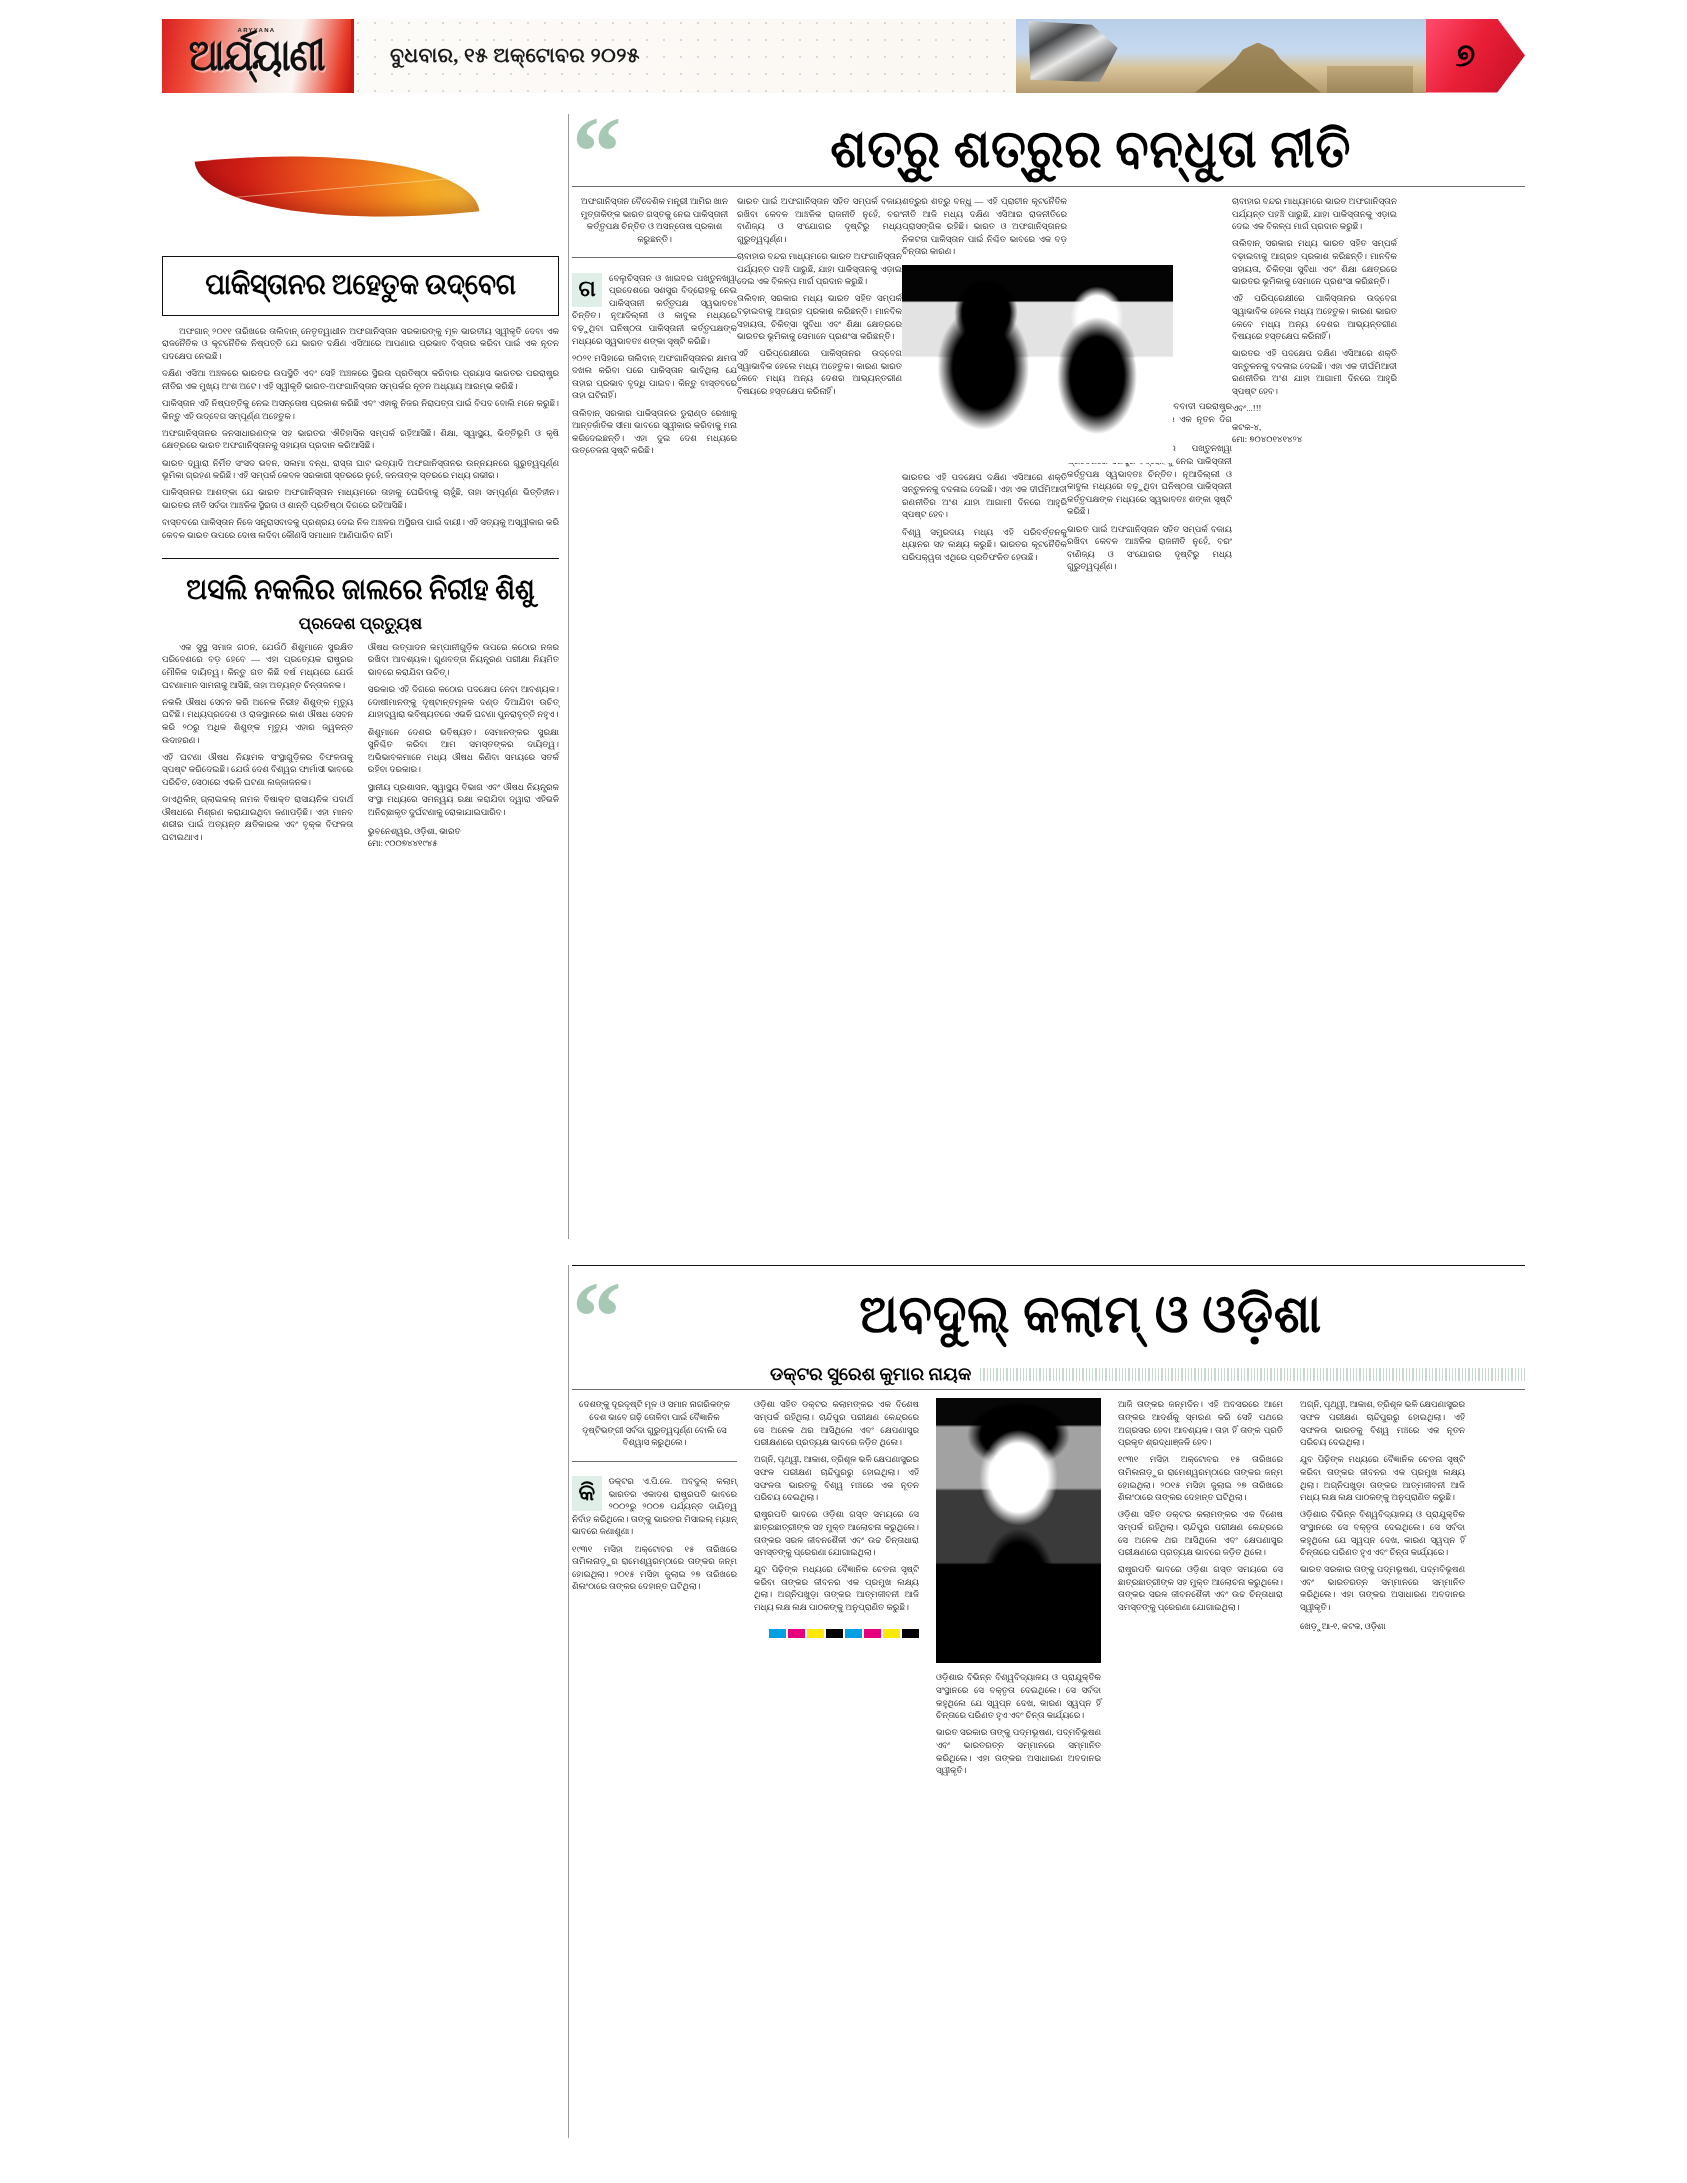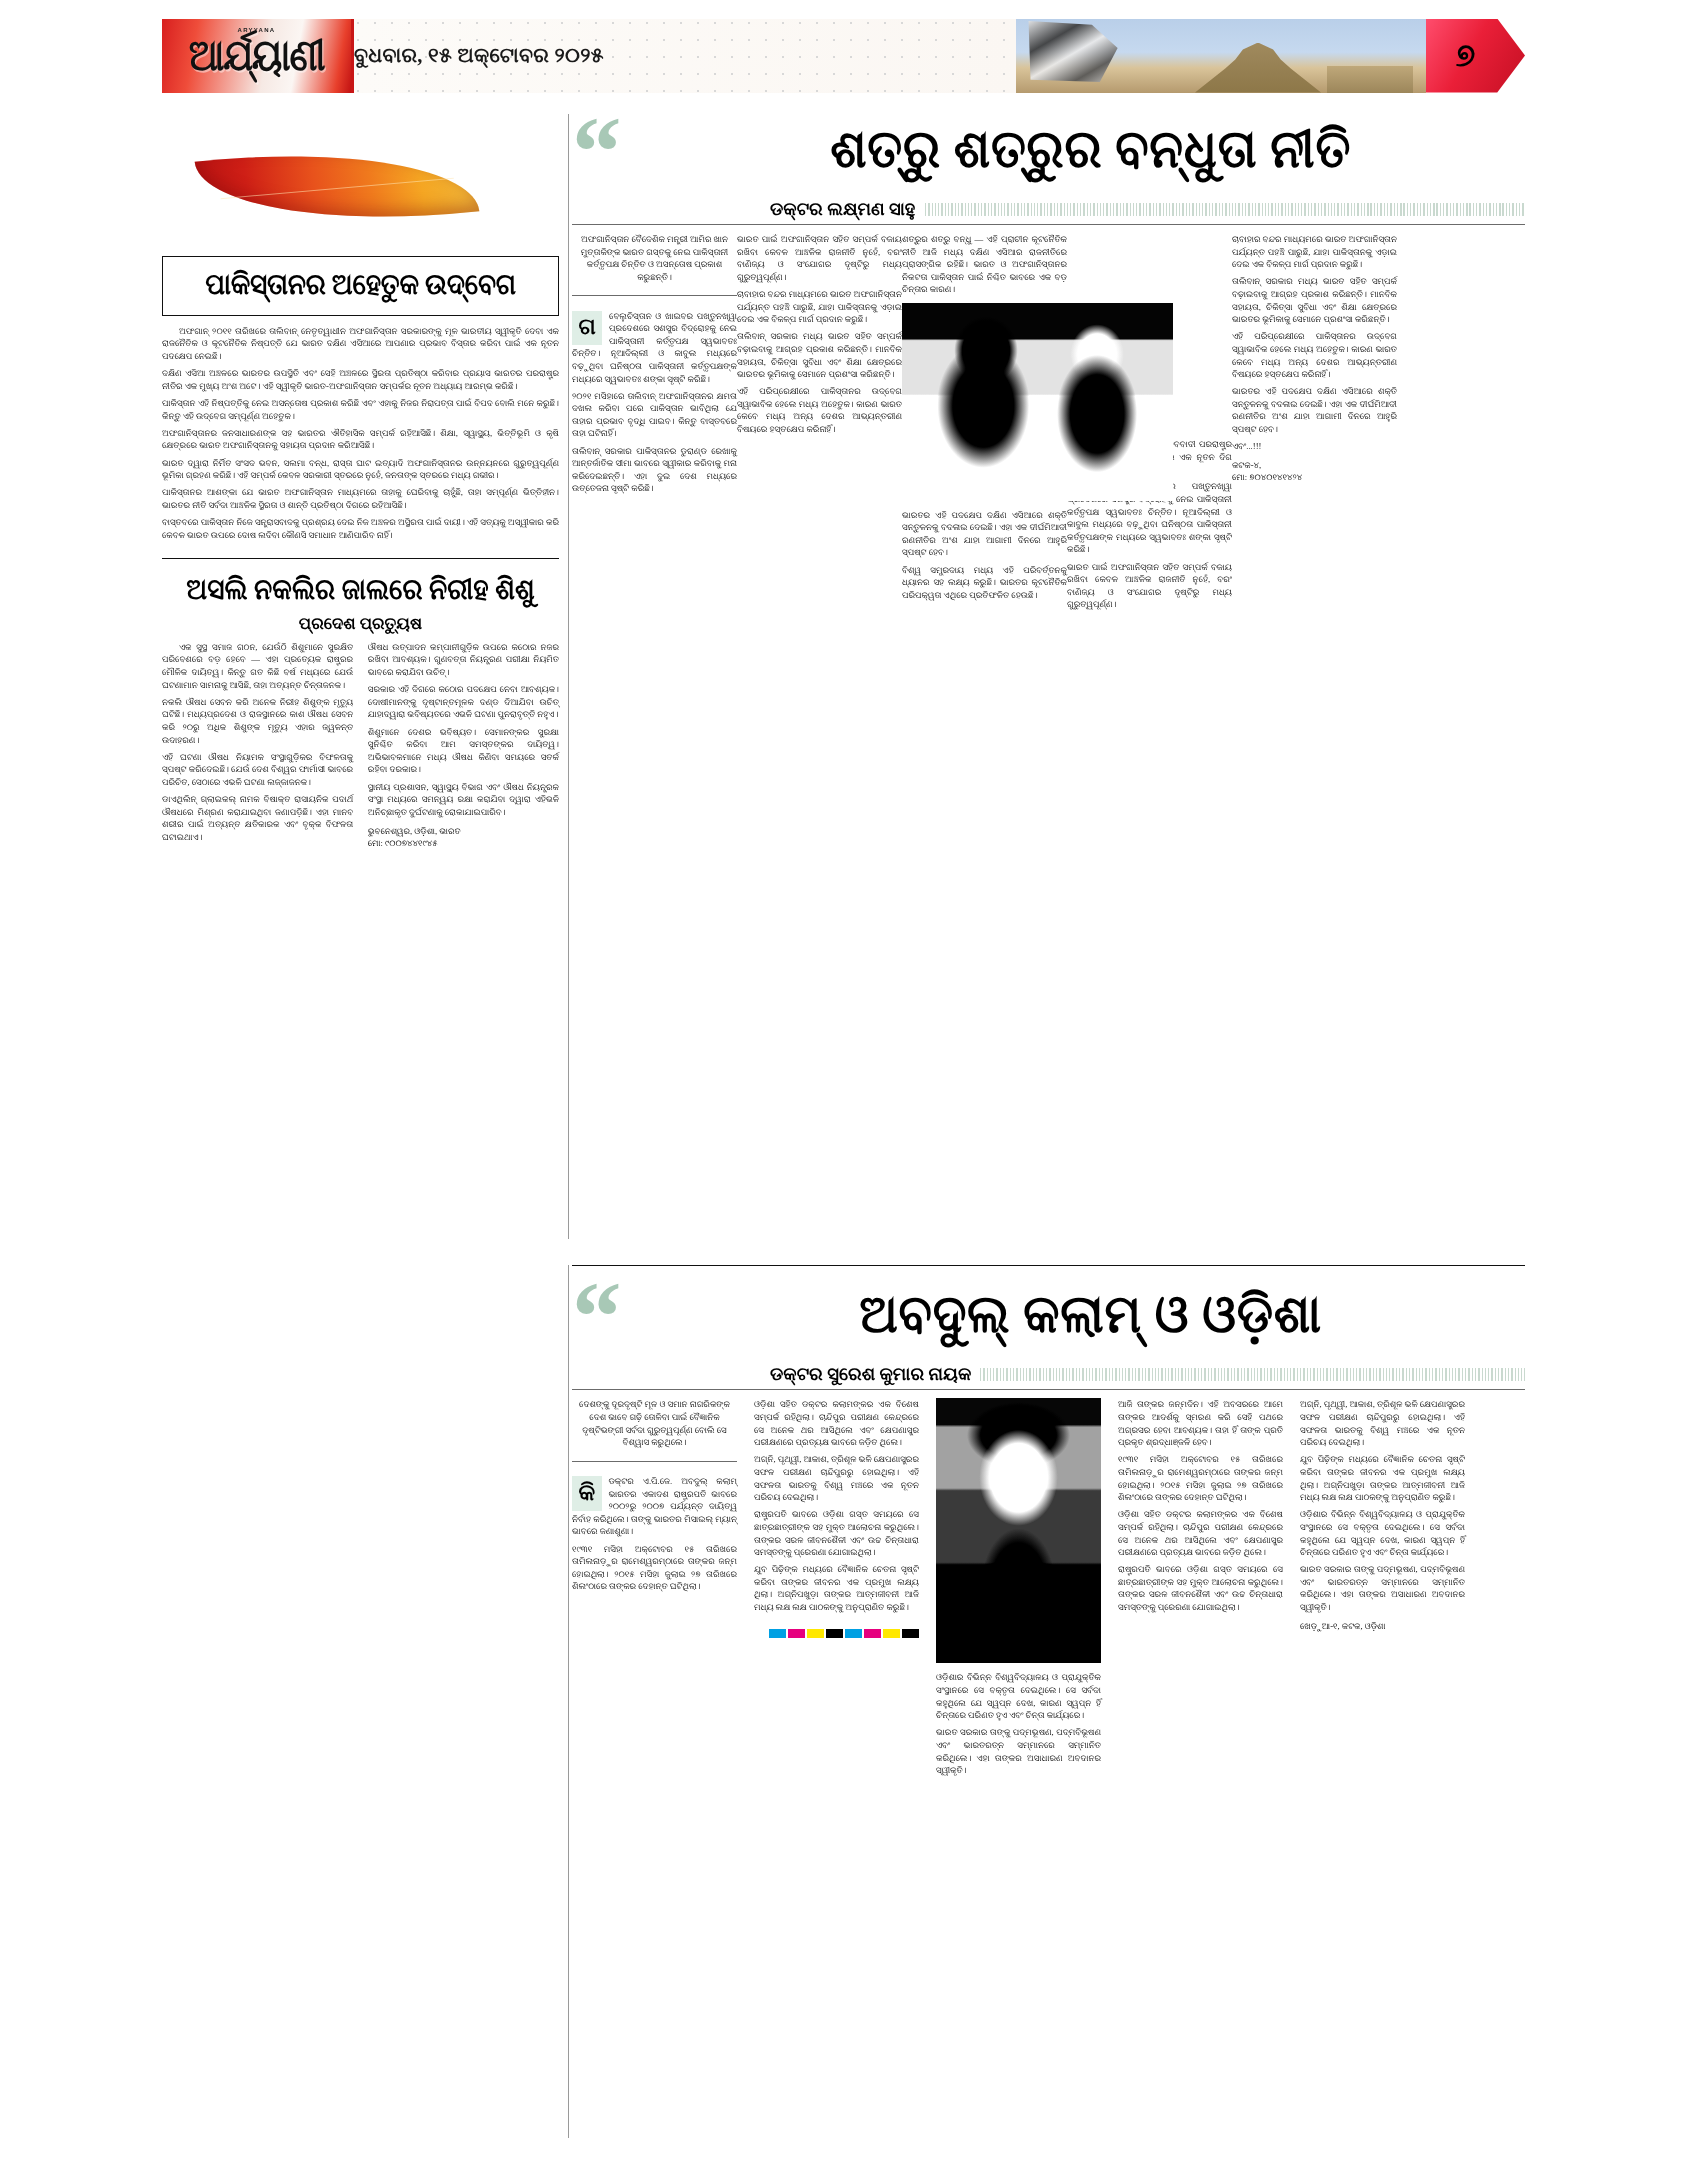--- a/index.html
+++ b/index.html
@@ -35,21 +35,21 @@
   }
   .logo-sub {
     position:absolute; top:8px; left:50%; transform:translateX(-50%);
     font-size:6px; letter-spacing:1.3px; color:#222; font-weight:bold;
   }
   .date-box {
     flex:1; height:100%;
     background:
       radial-gradient(circle at 4px 4px, #d8d8d8 0.9px, transparent 1.1px) 0 0/17px 17px,
       linear-gradient(90deg,#fdfbf8,#fbf7f3);
-    display:flex; align-items:center; 
+    display:flex; align-items:center; padding-left:36px;
   }
   .date-text {
     font-family:"Liberation Serif", serif;
     font-size:20.5px; font-weight:bold; color:#1a1a1a; letter-spacing:0.3px;
   }
   .section-pill {
     width:278px; height:100%;
     background: linear-gradient(180deg,#fadcd6 0%, #f6b3a6 55%, #f59a89 100%);
     border:1.3px solid #222; border-radius:10.6px;
     display:flex; align-items:center; justify-content:center;
@@ -309,24 +309,20 @@
       </div>
     </div>
 
     <div class="mainArt">
 
       <div style="display:flex; align-items:flex-start; gap:40px; padding-top:6.6px;">
         <div class="quote-mark">“</div>
         <h1 class="main-title" style="flex:1;">ଶତ୍ରୁ ଶତ୍ରୁର ବନ୍ଧୁତା ନୀତି</h1>
       </div>
 
-      <div class="main-byline">
-        <div class="nm">ଡକ୍ଟର ଲକ୍ଷ୍ମଣ ସାହୁ</div>
-        <div class="hatch"></div>
-      </div>
 
       <div class="rule-thin" style="margin:4px 0 8px;"></div>
 
       <div style="display:flex; ">
 
         <div style="width:165px;">
           <div class="body-col">
             <p style="text-align:center;">ଅଫଗାନିସ୍ତାନ ବୈଦେଶିକ ମନ୍ତ୍ରୀ ଆମିର ଖାନ ମୁତ୍ତାକିଙ୍କ ଭାରତ ଗସ୍ତକୁ ନେଇ ପାକିସ୍ତାନୀ କର୍ତ୍ତୃପକ୍ଷ ଚିନ୍ତିତ ଓ ଅସନ୍ତୋଷ ପ୍ରକାଶ କରୁଛନ୍ତି।</p>
           </div>
           <div class="rule-thin" style="margin:12px 0 13.2px;"></div>

